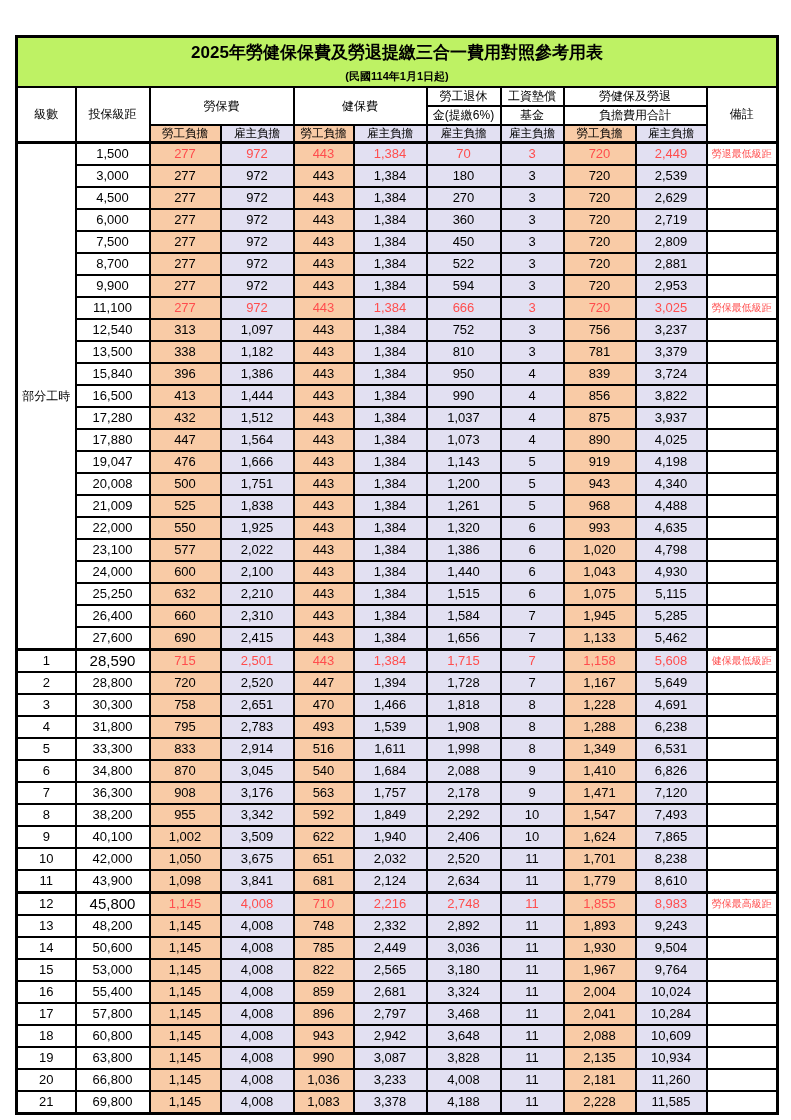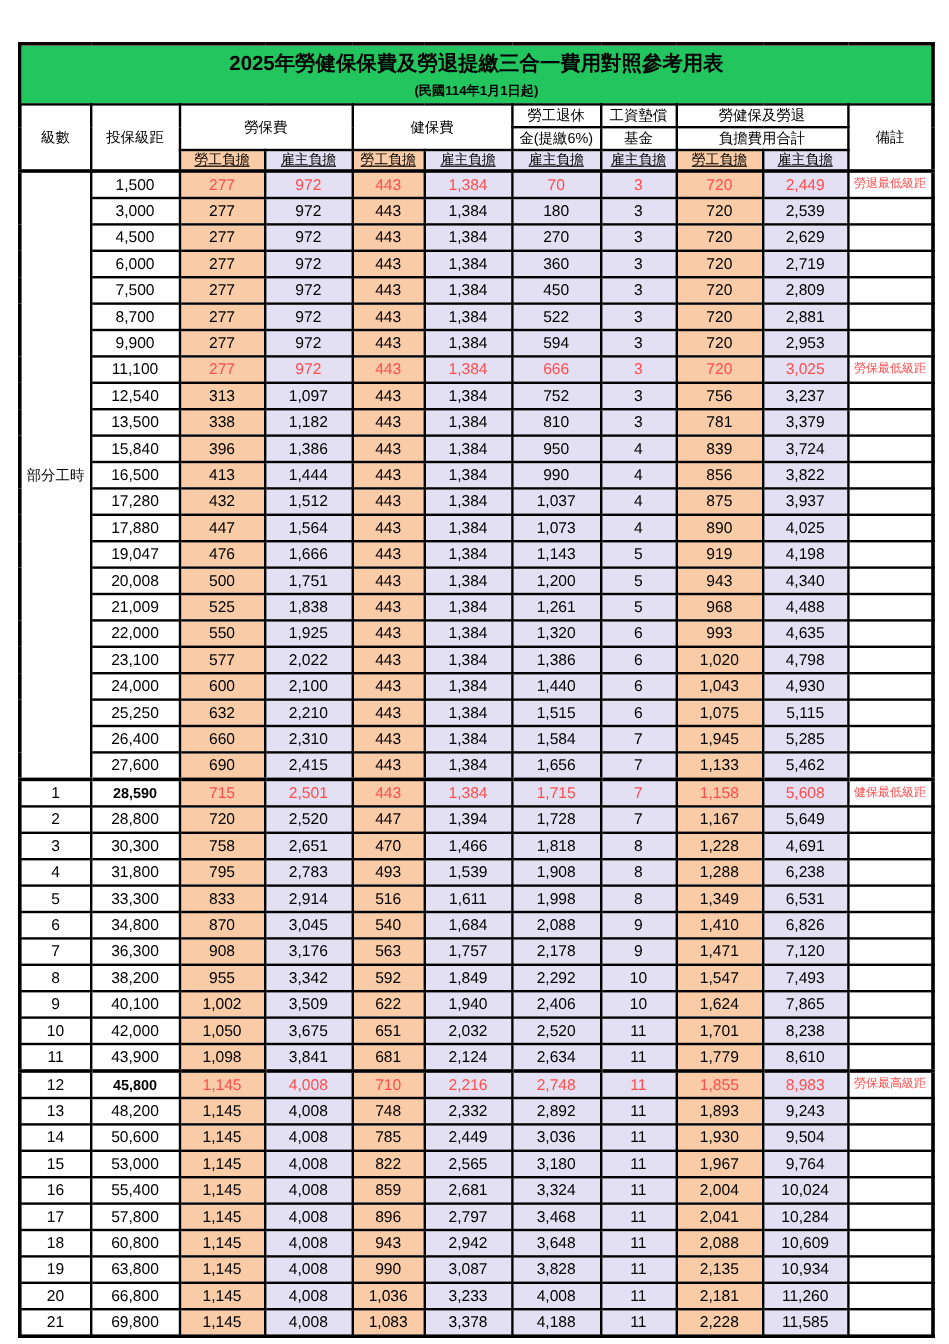--- a/index.html
+++ b/index.html
@@ -18,32 +18,32 @@
   .sheet{position:absolute;left:15px;top:35px;}
   table{
     border-collapse:collapse;table-layout:fixed;width:761px;
     border:3px solid var(--border);
   }
   th,td{
     border:2px solid var(--border);
     padding:0 1px;text-align:center;vertical-align:middle;
     overflow:hidden;white-space:nowrap;
   }
-  .title-cell{height:49px;background:#22c55e;}
+  .title-cell{height:49px;background:#bef264;}
   .title{font-size:17px;font-weight:bold;line-height:29px;}
   .subtitle{font-size:11px;font-weight:bold;line-height:19px;}
   thead th{font-size:12px;font-weight:normal;height:15px;background:#fff;}
-  thead tr.subh th{font-size:11.5px;height:15px;text-decoration:underline;}
+  thead tr.subh th{font-size:11.5px;height:15px;}
   thead{border-bottom:3px solid var(--border);}
   tbody td{height:20px;font-size:13px;line-height:20px;background:#fff;}
   .c-orange{background:var(--employee-bg) !important;}
   .c-lav{background:var(--employer-bg) !important;}
   .note-cell{font-size:10px;color:var(--hl);padding:0;}
   tr.hl td.value-cell{color:var(--hl);}
-  td.bold-bracket{font-weight:bold;font-size:12px;}
+  td.bold-bracket{font-weight:normal;font-size:15px;}
   tr.thick-top td{border-top:3px solid var(--border);}
   .part-time{font-size:12px;padding:0;}
   .level-cell,.bracket-cell{background:#fff;}
 </style>
 </head>
 <body>
 
 <div class="sheet">
   <table>
     <colgroup>

